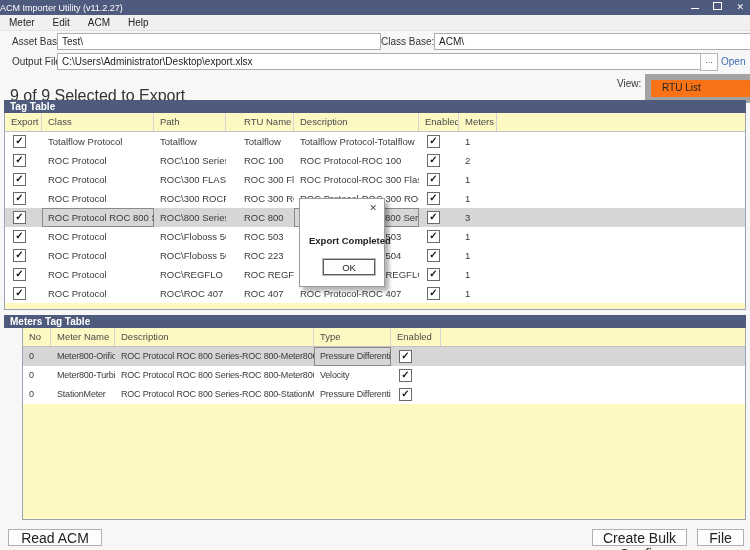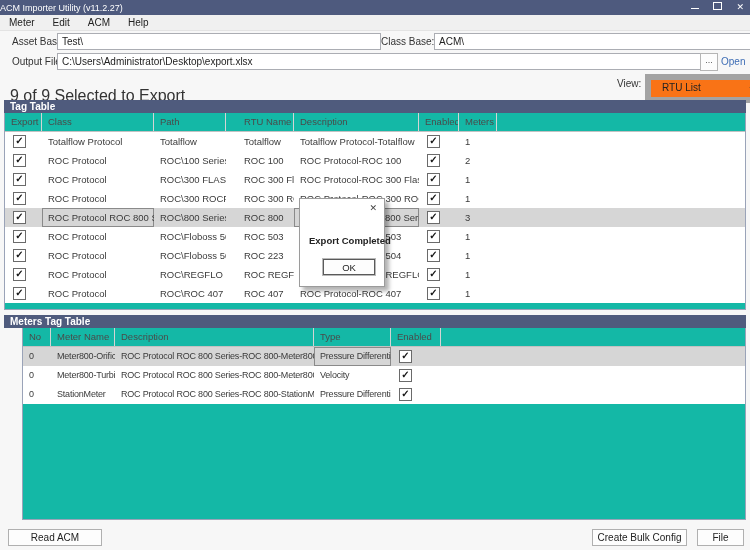--- a/index.html
+++ b/index.html
@@ -31,21 +31,21 @@
   .sel-count{position:absolute;left:10px;top:77px;font-size:16px;color:#333;margin-top:10px;}
   .view-label{position:absolute;left:617px;top:78px;font-size:10px;color:#333;}
   .dropdown{position:absolute;left:645px;top:74px;width:97px;height:17px;background:#f97316;
             border:6px solid #a3a3a3;font-size:10px;line-height:16px;padding-left:11px;color:#222;}
   .dropdown .arrow{position:absolute;right:4px;top:1px;font-size:7px;color:#444;line-height:15px;}
 
   
   .section{position:absolute;left:4px;width:742px;border-radius:23px;}
   .section-strip{height:13px;background:var(--section,#4f5b7d);color:#fff;font-size:10px;
                  font-weight:bold;line-height:13px;padding-left:6px;box-sizing:border-box;}
-  .table-body{background:#14b8a6;border:1px solid #9aa3b8;border-top:none;box-sizing:border-box;}
+  .table-body{background:#fef9c3;border:1px solid #9aa3b8;border-top:none;box-sizing:border-box;}
   .hrow{display:flex;height:18px;border-bottom:1px solid #c2c2c2;}
   .hcell{font-size:9.5px;color:#4a4a4a;line-height:18px;padding-left:6px;box-sizing:border-box;
          border-right:1px solid #d4d4d4;white-space:nowrap;overflow:hidden;}
   .hcell.c-fill,.hcell.m-fill{border-right:none;flex:1;}
   .trow{display:flex;height:19px;background:#fff;}
   .trow.selected{background:var(--selrow,#d6d6d6);}
   .tcell{font-size:9.5px;color:#3a3a3a;line-height:19px;padding-left:6px;box-sizing:border-box;
          white-space:nowrap;overflow:hidden;}
   .cbcell{display:flex;align-items:center;padding-left:8px;box-sizing:border-box;}
   .cb{display:inline-block;width:11px;height:11px;background:#fff;border:1px solid #6a6a6a;
@@ -55,21 +55,21 @@
   
   .c-export{width:37px;} .c-class{width:112px;} .c-path{width:72px;} .c-rtu{width:56px;margin-left:12px;}
   .c-desc{width:125px;} .c-enabled{width:40px;} .c-meters{width:38px;} .c-fill{flex:1;}
   
   .m-no{width:28px;} .m-name{width:64px;} .m-desc{width:199px;} .m-type{width:77px;}
   .m-enabled{width:50px;} .m-fill{flex:1;}
   #meters-rows .tcell{font-size:9px;letter-spacing:-0.2px;}
 
   
   .btn{position:absolute;height:17px;background:#fdfdfd;border:1px solid #b0b0b0;
-       font-size:10px;color:#222;text-align:center;line-height:16px;box-sizing:border-box;}
+       font-size:14px;color:#222;text-align:center;line-height:16px;box-sizing:border-box;}
   #read-acm{left:8px;top:529px;width:94px;}
   #create-bulk{left:592px;top:529px;width:95px;}
   #close-btn{left:697px;top:529px;width:47px;}
 
   
   .dialog{position:absolute;left:299px;top:198px;width:86px;height:89px;background:#fff;
           border:1px solid #9b9b9b;box-shadow:4px 4px 4px rgba(0,0,0,0.30);z-index:20;box-sizing:border-box;}
   .dialog-close{position:absolute;right:7px;top:5px;font-size:9px;color:#444;line-height:9px;}
   .dialog-msg{position:absolute;left:9px;top:36px;font-size:9.5px;font-weight:600;color:#222;white-space:nowrap;}
   .dialog-ok{position:absolute;left:23px;top:60px;width:52px;height:16px;background:#fdfdfd;

